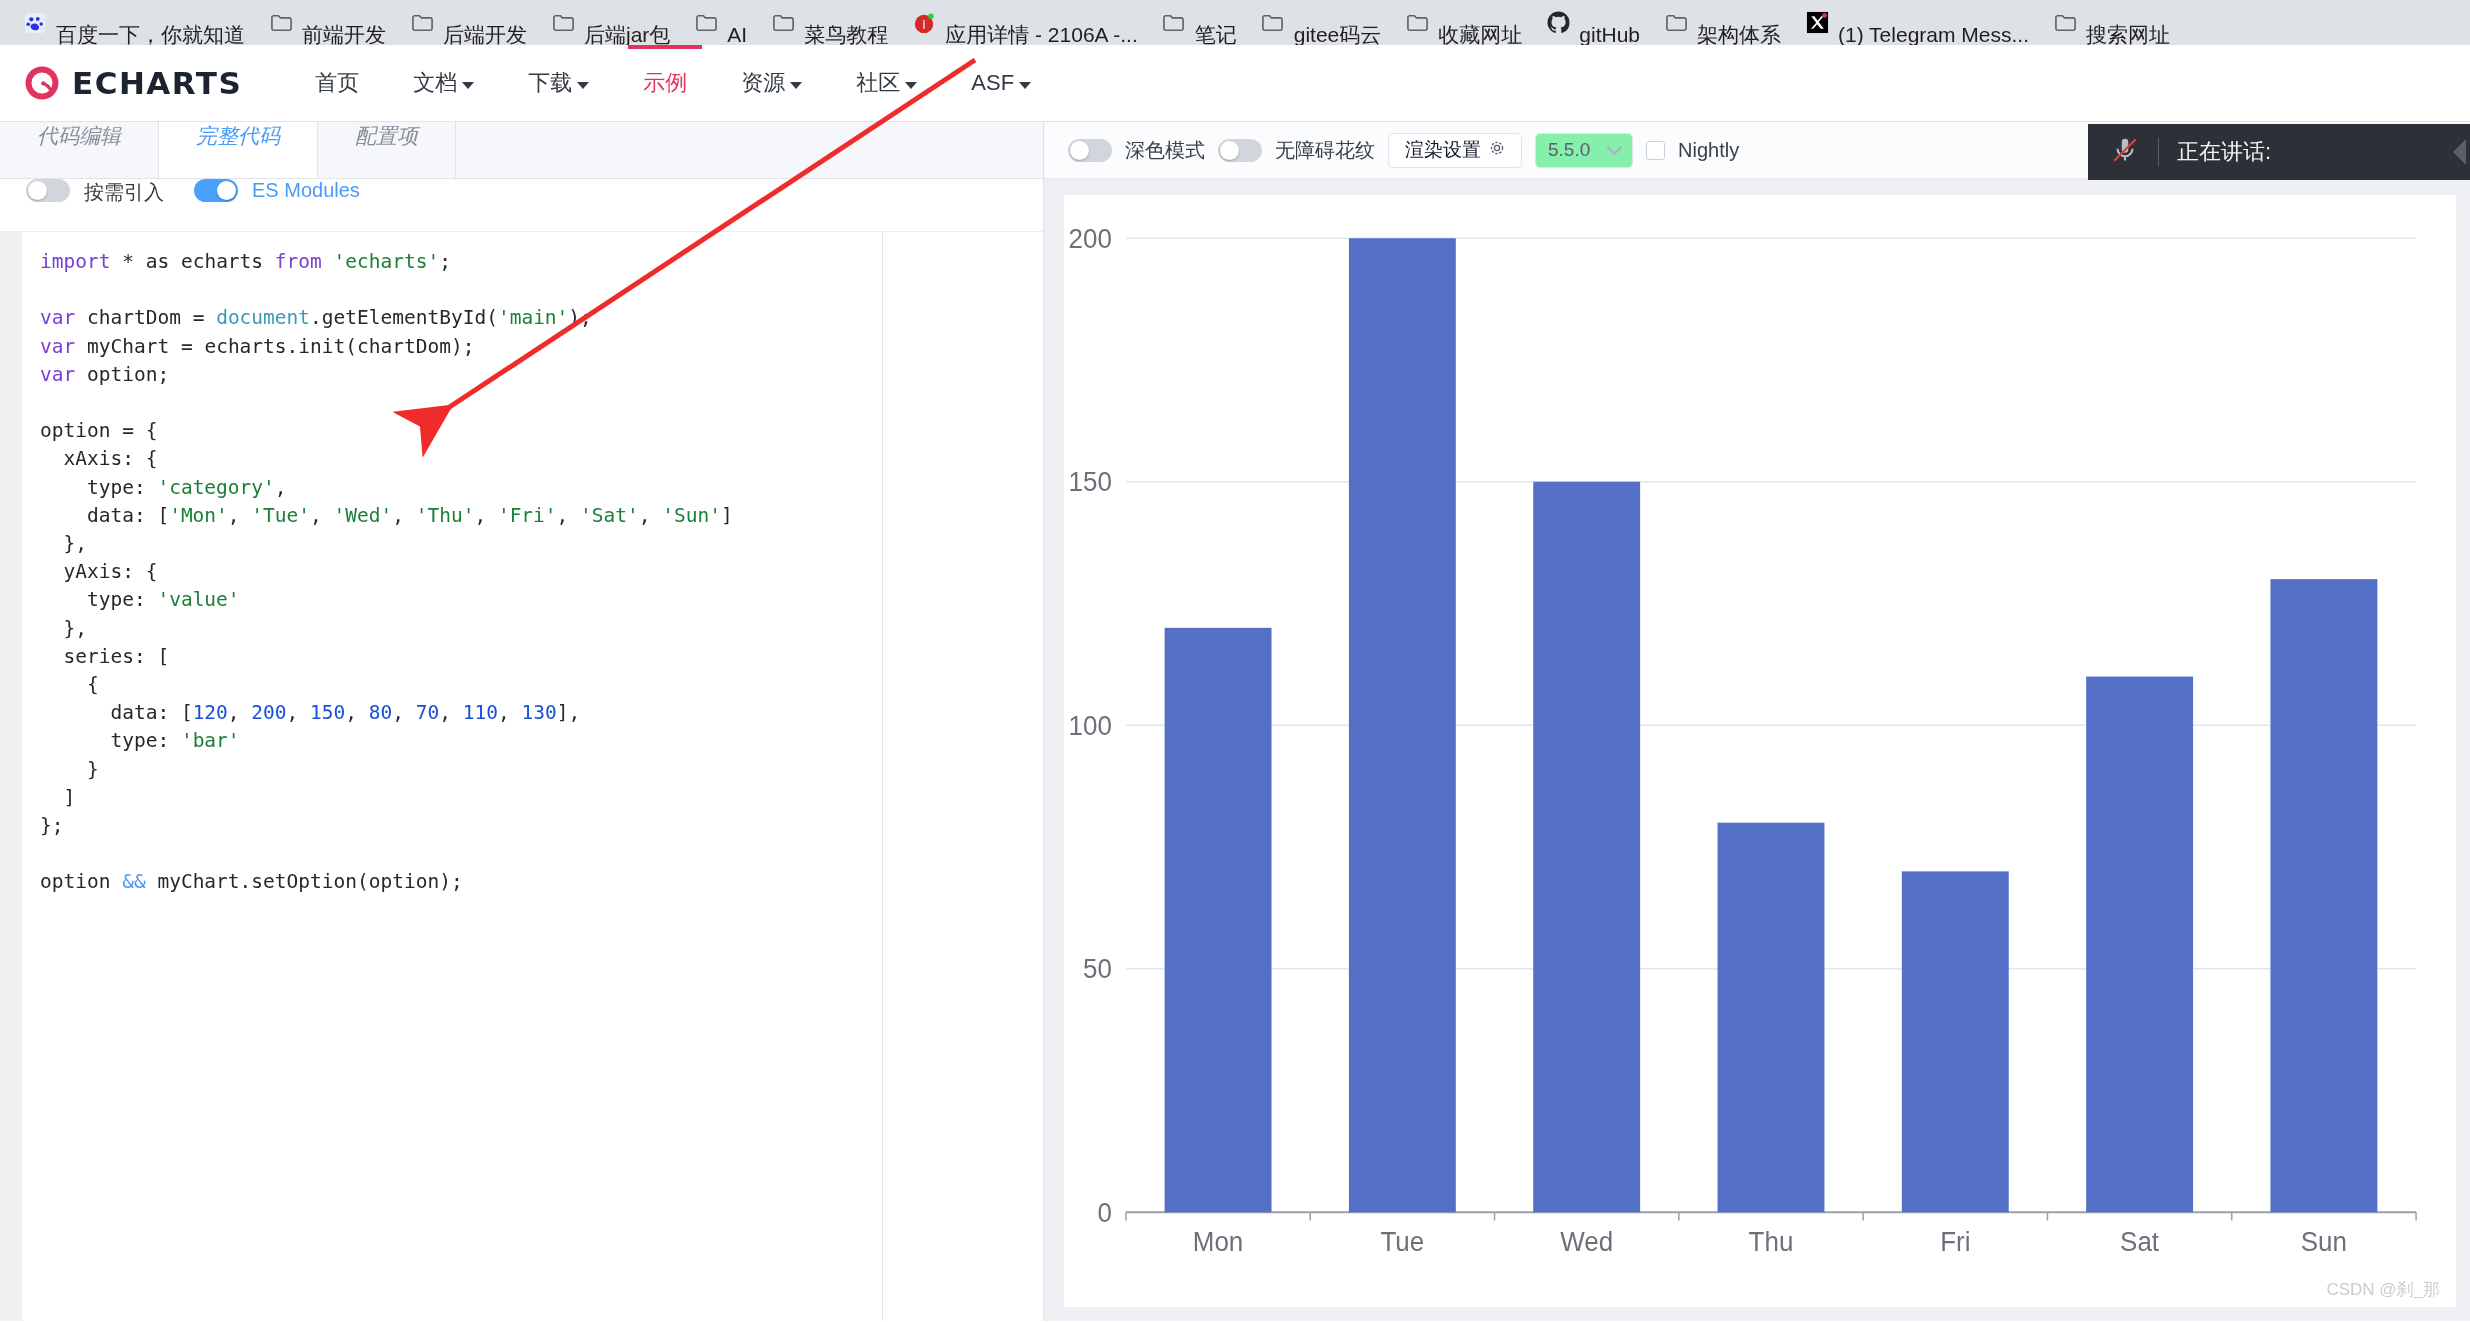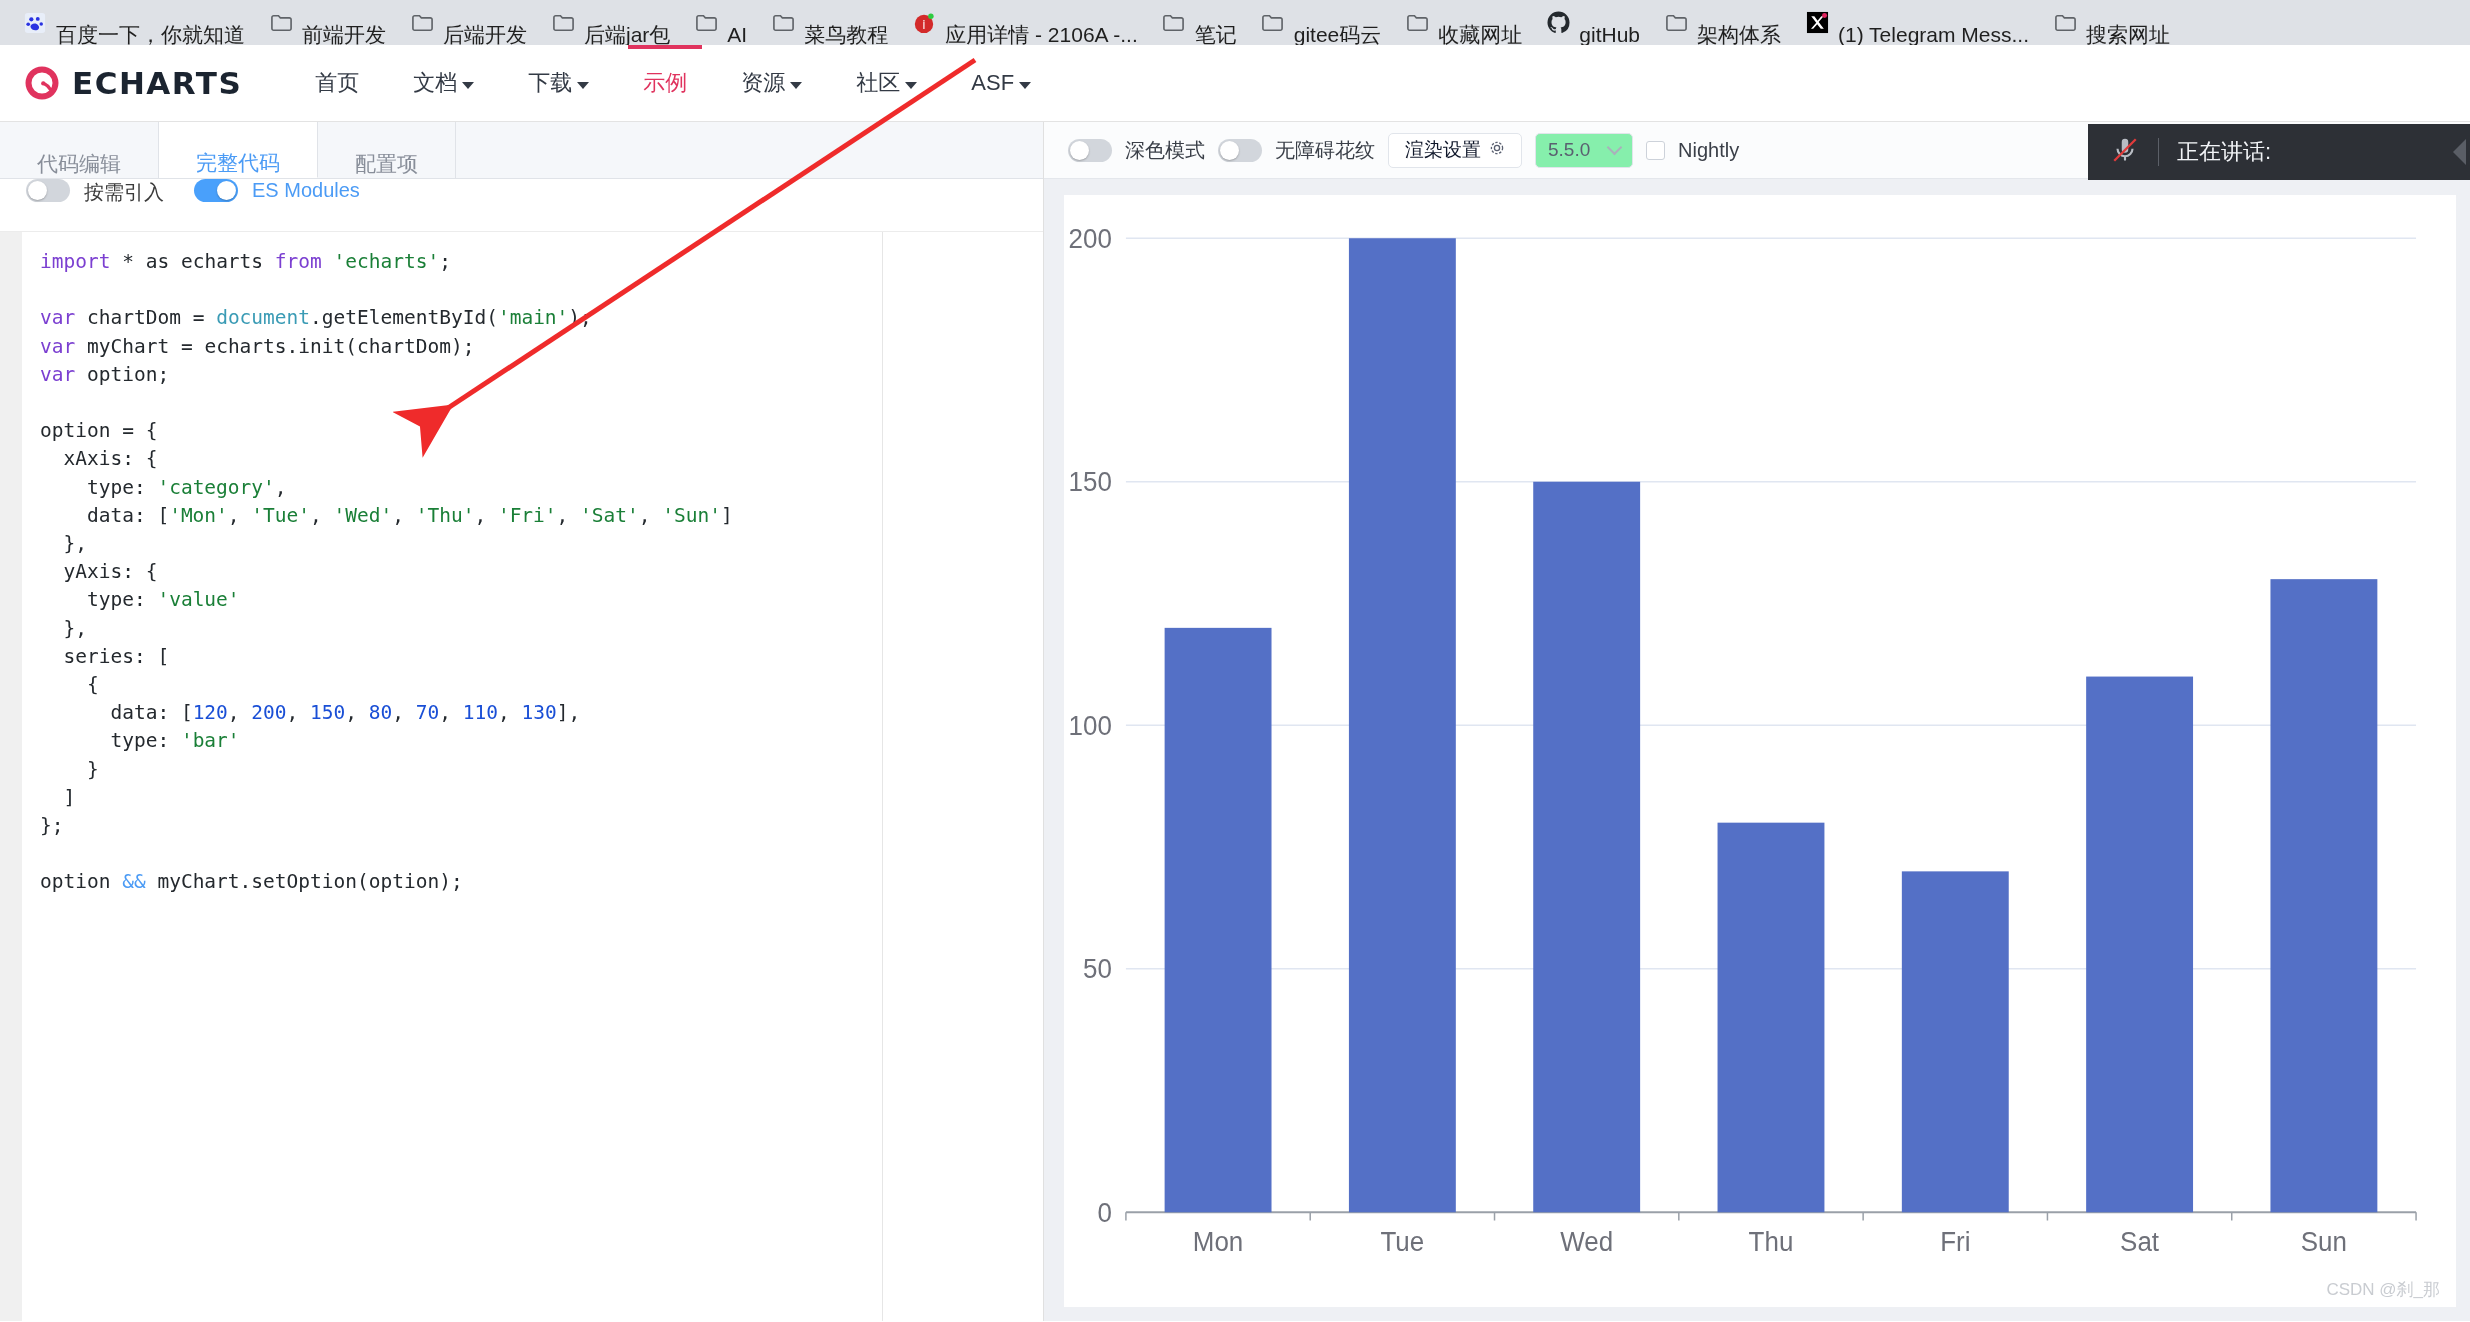--- a/index.html
+++ b/index.html
@@ -105,26 +105,27 @@
   
   .tabs {
     display: flex;
     height: 57px;
     background: #f5f7fa;
     border-bottom: 1px solid #e0e3e8;
   }
   .tab {
     padding: 0 37px;
     display: flex;
-    align-items: flex-end;
+    align-items: flex-start;
     font-size: 21px;
     color: #888e99;
     border-right: 1px solid #e0e3e8;
     cursor: pointer;
     background: #f5f7fa;
+    font-style: italic;
   }
   .tab.active { background: #ffffff; color: #4b9bf5; border-bottom: 1px solid #fff; }
 
   
   .toggle-row {
     height: 53px;
     display: flex;
     gap: 14px;
     padding: 0 26px;
     background: #fff;

